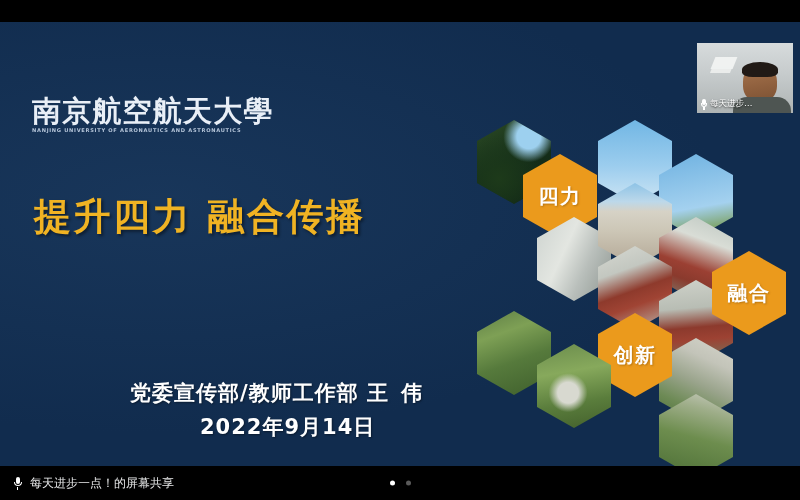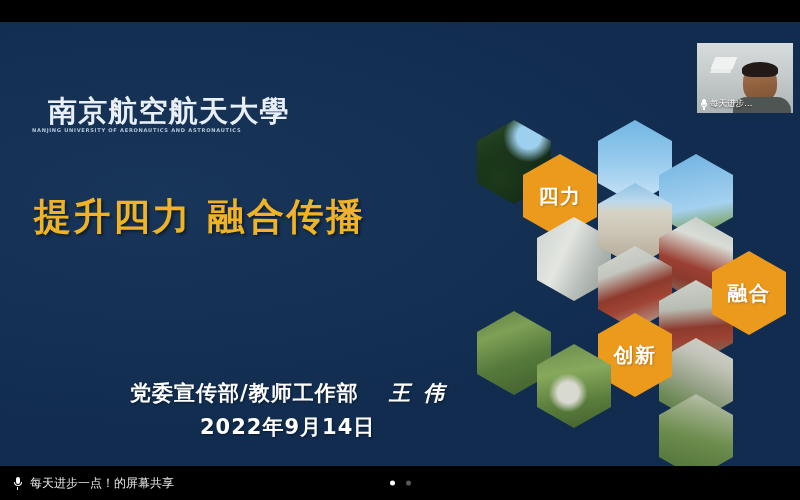--- a/index.html
+++ b/index.html
@@ -129,21 +129,20 @@
 
   .logo-words { display: flex; flex-direction: column; gap: 2px; }
   .logo-cn {
     font-size: 29px;
     font-weight: 700;
     color: #e9eff7;
     letter-spacing: 1.2px;
     line-height: 1.04;
     font-family: "DejaVu Serif", "Liberation Serif", serif;
     white-space: nowrap;
-    margin-left: 16px;
   }
   .logo-en {
     font-size: 5.1px;
     letter-spacing: 0.72px;
     color: #b6c6da;
     white-space: nowrap;
     font-weight: 700;
     line-height: 1;
   }
 
@@ -181,21 +180,21 @@
     left: 130px;
     top: 357px;
     font-size: 21px;
     font-weight: 700;
     color: #ffffff;
     letter-spacing: 1px;
     white-space: nowrap;
     text-shadow: 1px 1px 2px rgba(0,0,0,0.4);
     z-index: 4;
   }
-  .presenter .name { margin-left: 22px; letter-spacing: 3px; font-style: italic; }
+  .presenter .name { letter-spacing: 3px; }
   .slide-date {
     position: absolute;
     left: 200px;
     top: 391px;
     font-size: 21px;
     font-weight: 700;
     color: #ffffff;
     letter-spacing: 1px;
     white-space: nowrap;
     text-shadow: 1px 1px 2px rgba(0,0,0,0.4);

